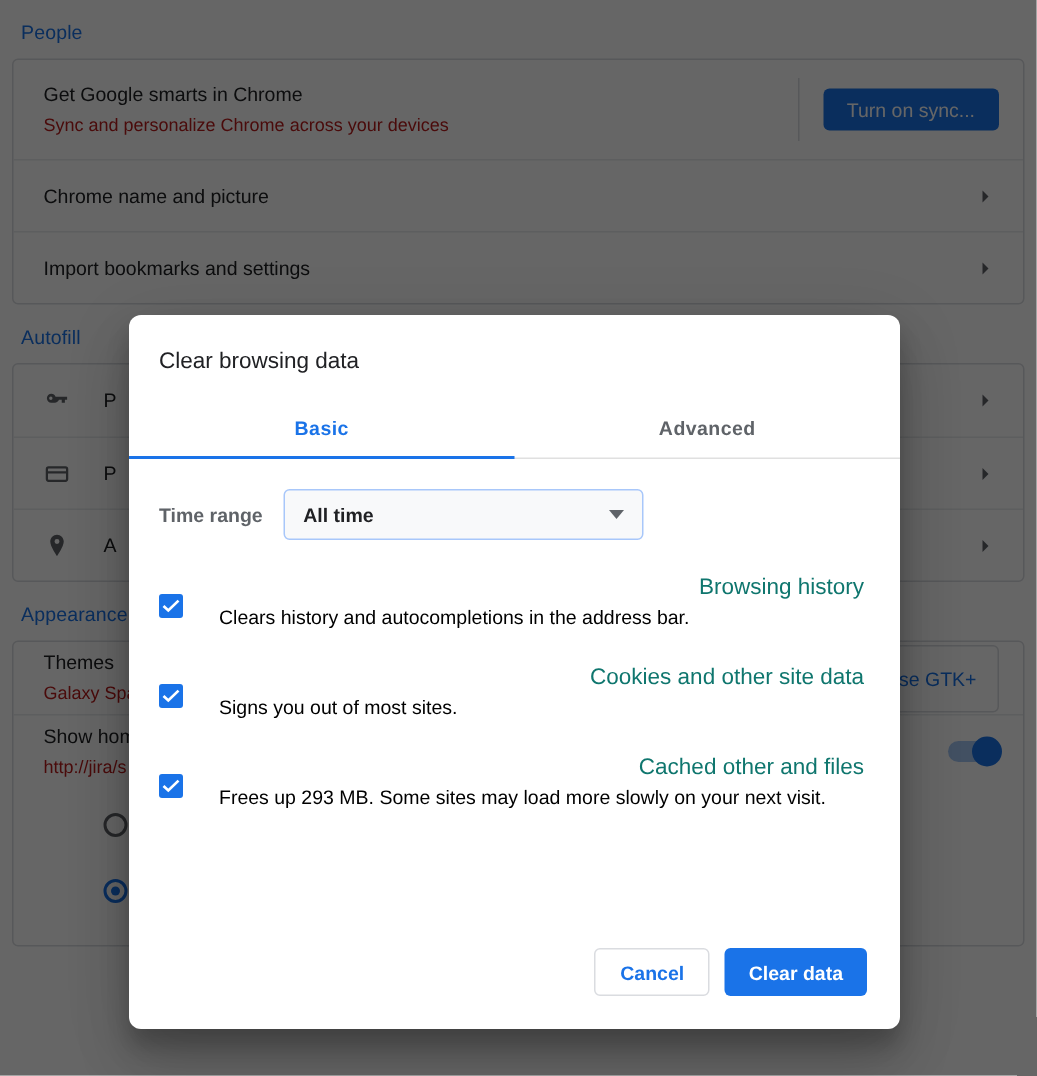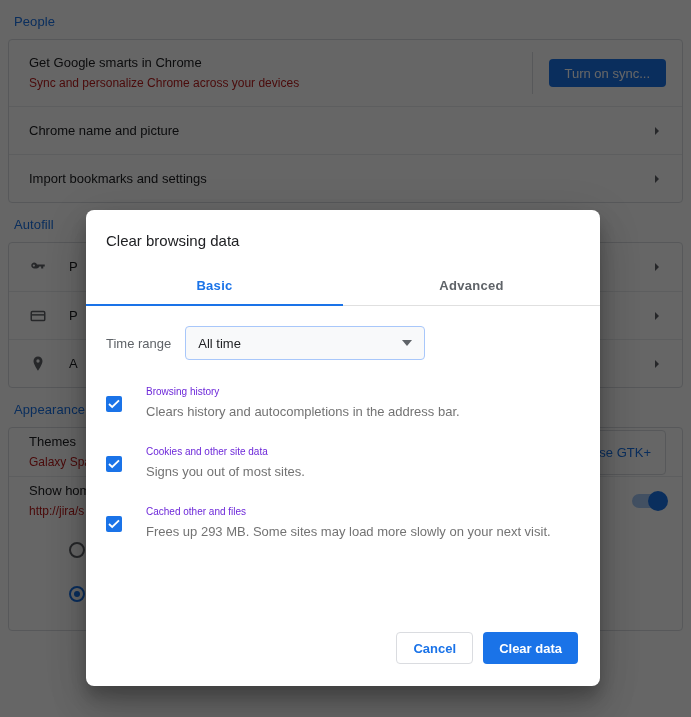--- a/index.html
+++ b/index.html
@@ -216,20 +216,21 @@
   .dlg-body {
     flex: 1;
     padding: 20px 24px 0 20px;
     overflow: hidden;
   }
 
   .timerange-row {
     display: flex;
     align-items: center;
     margin-bottom: 22px;
+    font-weight: bold;
   }
   .timerange-label {
     font-size: 13px;
     color: #5f6368;
     margin-right: 14px;
   }
   .select {
     position: relative;
     width: 240px;
     height: 34px;
@@ -263,27 +264,28 @@
     background: #1a73e8;
     flex: none;
     margin-top: 14px;
     margin-right: 24px;
     position: relative;
     cursor: pointer;
   }
   .checkbox svg { position:absolute; left:2px; top:3px; }
   .check-text { flex: 1; min-width: 0; }
   .check-title {
-    font-size: 10px;
-    color: #6d28d9;
+    font-size: 15px;
+    color: #0f766e;
     line-height: 20px;
+    text-align: right;
   }
   .check-sub {
     font-size: 13px;
-    color: #737373;
+    color: #000000;
     line-height: 20px;
   }
 
   .dlg-footer {
     display: flex;
     justify-content: flex-end;
     align-items: center;
     gap: 10px;
     padding: 0 22px 22px 0;
   }

